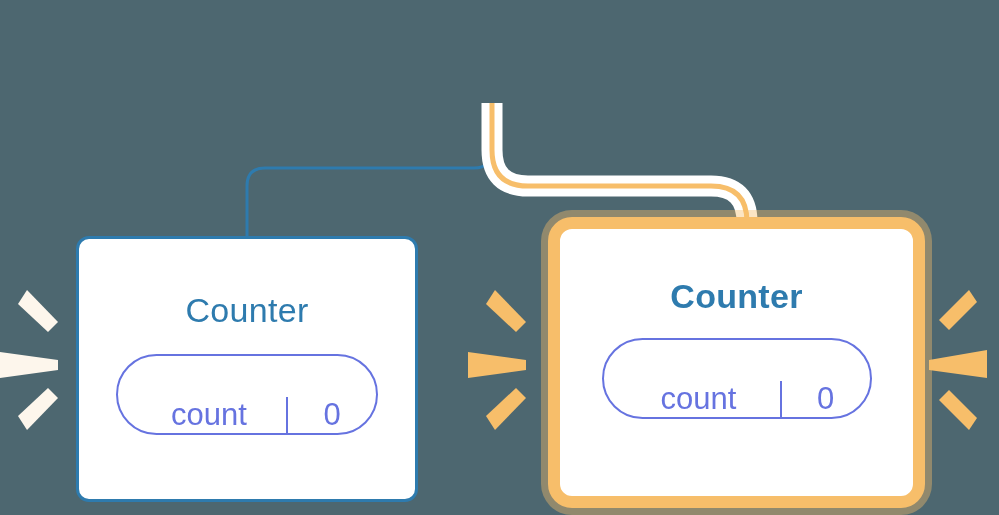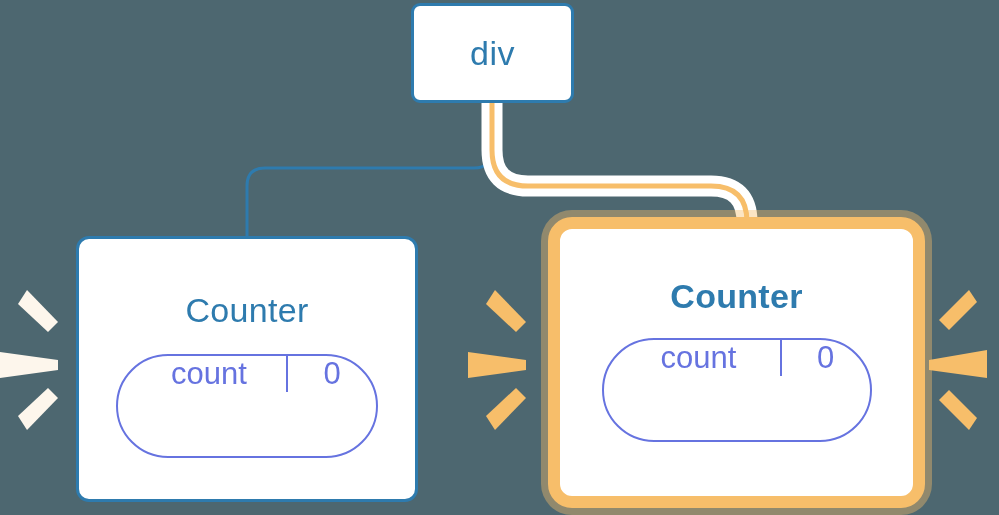--- a/index.html
+++ b/index.html
@@ -78,24 +78,24 @@
     font-size: 34px;
     font-weight: bold;
     color: #2E7BAE;
     margin-top: 48px;
     letter-spacing: 0.3px;
   }
 
   
   .pill {
     display: flex;
-    align-items: flex-start;
+    align-items: flex-end;
     border: 2px solid #6673E0;
     border-radius: 999px;
-    height: 104px;
+    height: 81px;
     box-sizing: border-box;
     overflow: hidden;
     background: #ffffff;
   }
   .node-counter .pill { margin-top: 24px; width: 262px; }
   .node-counter-hl .pill { margin-top: 22px; width: 270px; }
 
   .pill-key, .pill-val {
     display: flex;
     align-items: center;
@@ -140,23 +140,20 @@
     <polygon points="0,76 58,84 58,94 0,102" fill="#F7BE6A"></polygon>
     <polygon points="48,112 58,122 27,154 18,140" fill="#F7BE6A"></polygon>
   </svg>
 
   <svg class="burst burst-right" width="62" height="168" viewBox="0 0 62 168" xmlns="http://www.w3.org/2000/svg">
     <polygon points="14,44 44,14 52,26 24,54" fill="#F7BE6A"></polygon>
     <polygon points="4,84 62,74 62,102 4,94" fill="#F7BE6A"></polygon>
     <polygon points="14,124 24,114 52,142 44,154" fill="#F7BE6A"></polygon>
   </svg>
 
-  <div class="node node-div">
-    <span class="node-title">div</span>
-  </div>
 
   <div class="node node-counter">
     <span class="node-title">Counter</span>
     <div class="pill">
       <span class="pill-key">count</span>
       <span class="pill-val">0</span>
     </div>
   </div>
 
   <div class="node node-counter-hl">

